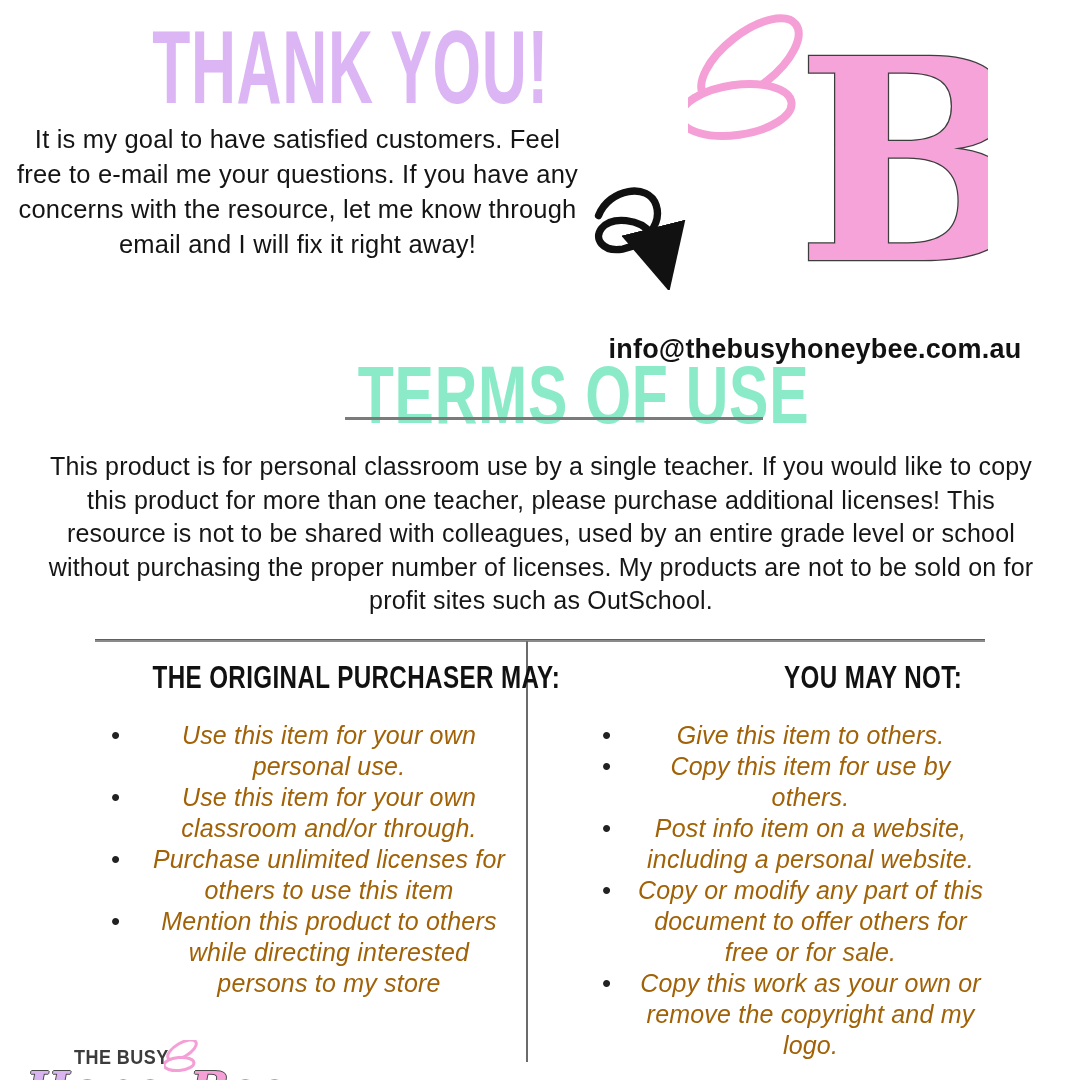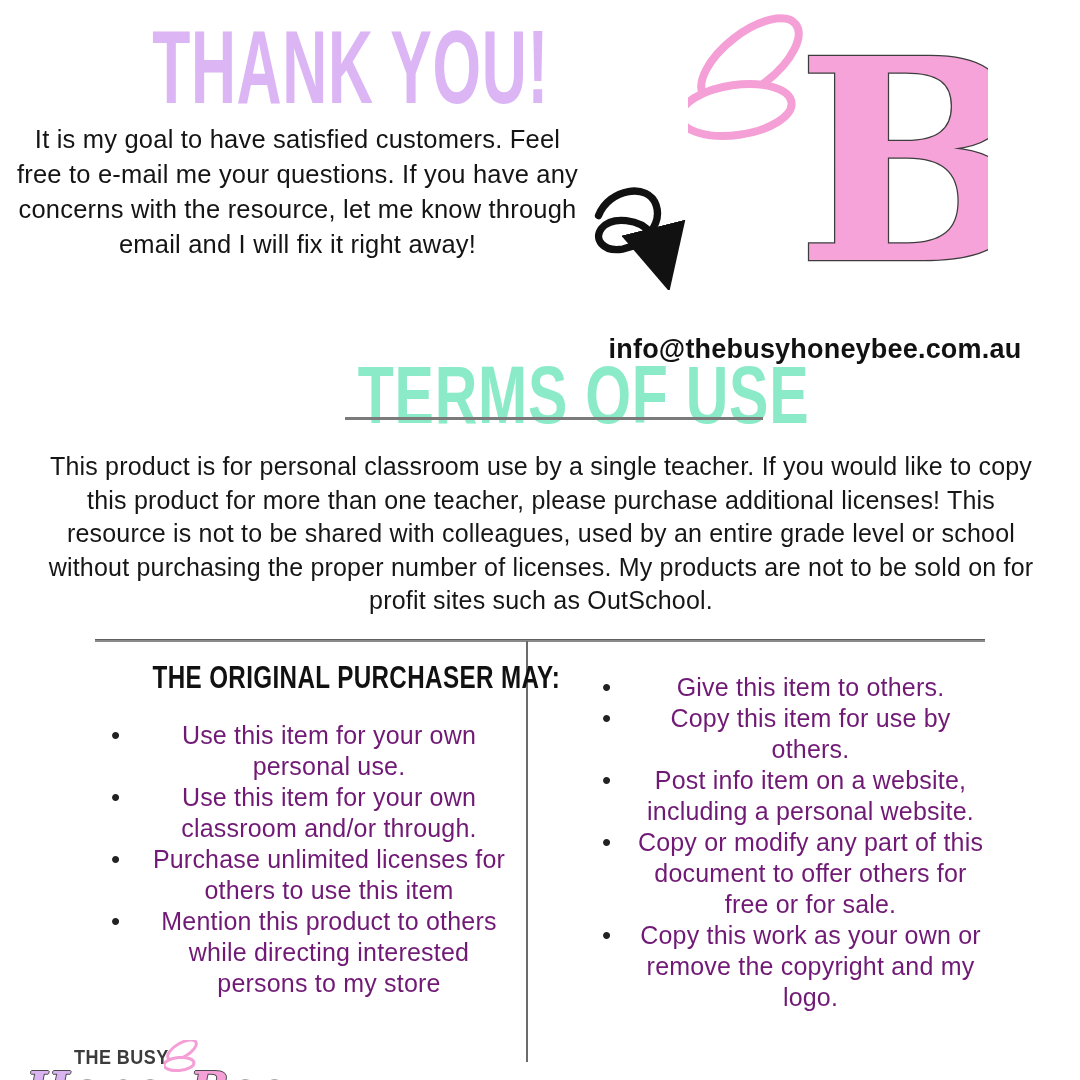--- a/index.html
+++ b/index.html
@@ -43,21 +43,21 @@
   .col { position:absolute; top:660px; }
   .col-left  { left:95px;  width:420px; }
   .col-right { left:532px; width:455px; }
   .col-heading-wrap { text-align:right; height:48px; }
   .col-heading { font-size:31px; color:#111; transform:scaleX(0.78); letter-spacing:0.5px; }
   .bullet-list { margin-top:12px; }
   .col-left  .bullet-list { padding-left:10px; }
   .col-right .bullet-list { padding-left:64px; }
   .bullet-row { display:flex; align-items:flex-start; }
   .dot { width:38px; flex:0 0 38px; font-size:26px; line-height:31px; color:#222; text-align:left; padding-left:6px; }
-  .bullet-text { flex:1; text-align:center; font-size:25px; line-height:31px; color:#701a75; letter-spacing:0.2px; }
+  .bullet-text { flex:1; text-align:center; font-size:25px; line-height:31px; color:#a16207; letter-spacing:0.2px;font-style:italic; }
   
   .footer-logo { position:absolute; left:26px; top:1044px; width:230px; height:92px; }
   .footer-top { position:absolute; left:48px; top:2px; display:inline-block; transform:scaleX(0.9); transform-origin:left; font-weight:800; font-size:20px; color:#3c3c3c; letter-spacing:0.5px; }
   .footer-wings { position:absolute; left:138px; top:-4px; }
   .footer-script {
     position:absolute; left:0px; top:18px; white-space:nowrap;
     font-family:"DejaVu Serif", serif; font-style:italic; font-weight:bold; font-size:46px;
   }
   .honey-ch, .bee-word {
     text-shadow:-1px 0 0 #4a4a4a, 1px 0 0 #4a4a4a, 0 -1px 0 #4a4a4a, 0 1px 0 #4a4a4a,
@@ -126,20 +126,23 @@
         </div>
 
         <div class="bullet-row">
           <span class="dot">•</span>
           <span class="bullet-text">Mention this product to others while directing interested persons to my store</span>
         </div>
       </div>
   </div>
 
   <div class="col col-right">
+    <div class="col-heading-wrap">
+      <span class="condensed col-heading">YOU MAY NOT:</span>
+    </div>
     <div class="bullet-list">
 
         <div class="bullet-row">
           <span class="dot">•</span>
           <span class="bullet-text">Give this item to others.</span>
         </div>
 
         <div class="bullet-row">
           <span class="dot">•</span>
           <span class="bullet-text">Copy this item for use by others.</span>

